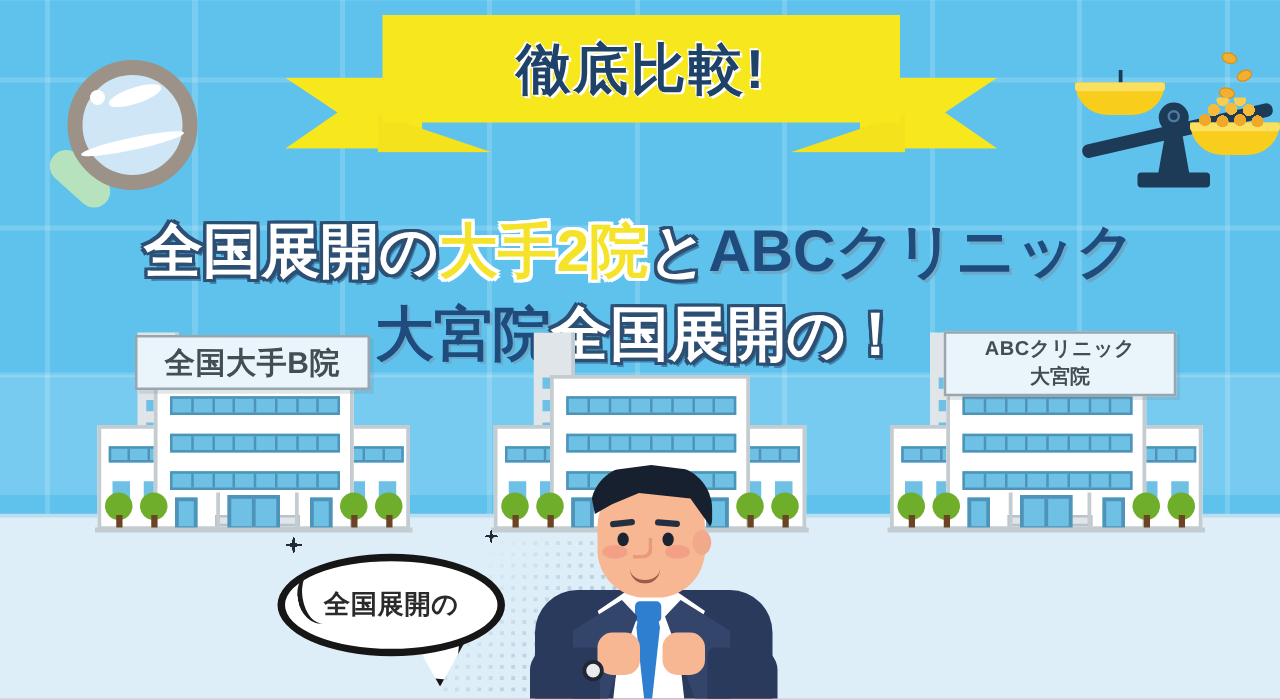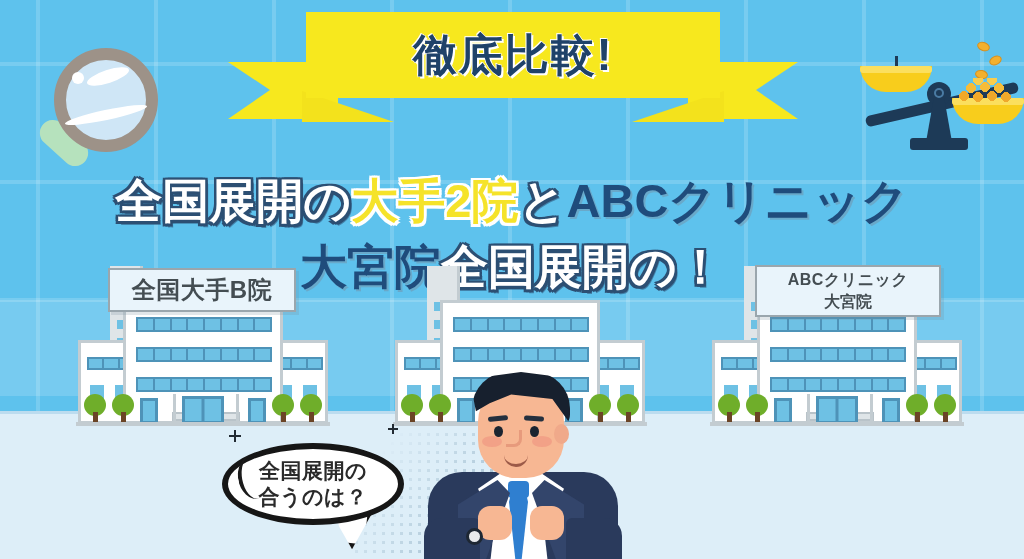--- a/index.html
+++ b/index.html
@@ -709,21 +709,20 @@
     <div class="pl-2">大宮院</div>
   </div>
 
   <div class="spark" style="left:224px; top:425px;"></div>
   <div class="spark" style="left:382px; top:418px; transform:scale(.8);"></div>
 
   <div class="bubble-tail"></div>
   <div class="bubble">
     <div class="bubble-shade"></div>
     <div class="bl">全国展開の</div>
-    <div class="bl">合うのは？</div>
   </div>
   <div class="bubble-arcs"></div>
 
   <div class="man">
     <div class="m-neck"></div>
     <div class="m-jacket"></div>
     <div class="m-shirt"></div>
     <div class="m-collar-l"></div>
     <div class="m-collar-r"></div>
     <div class="m-tie"></div>

